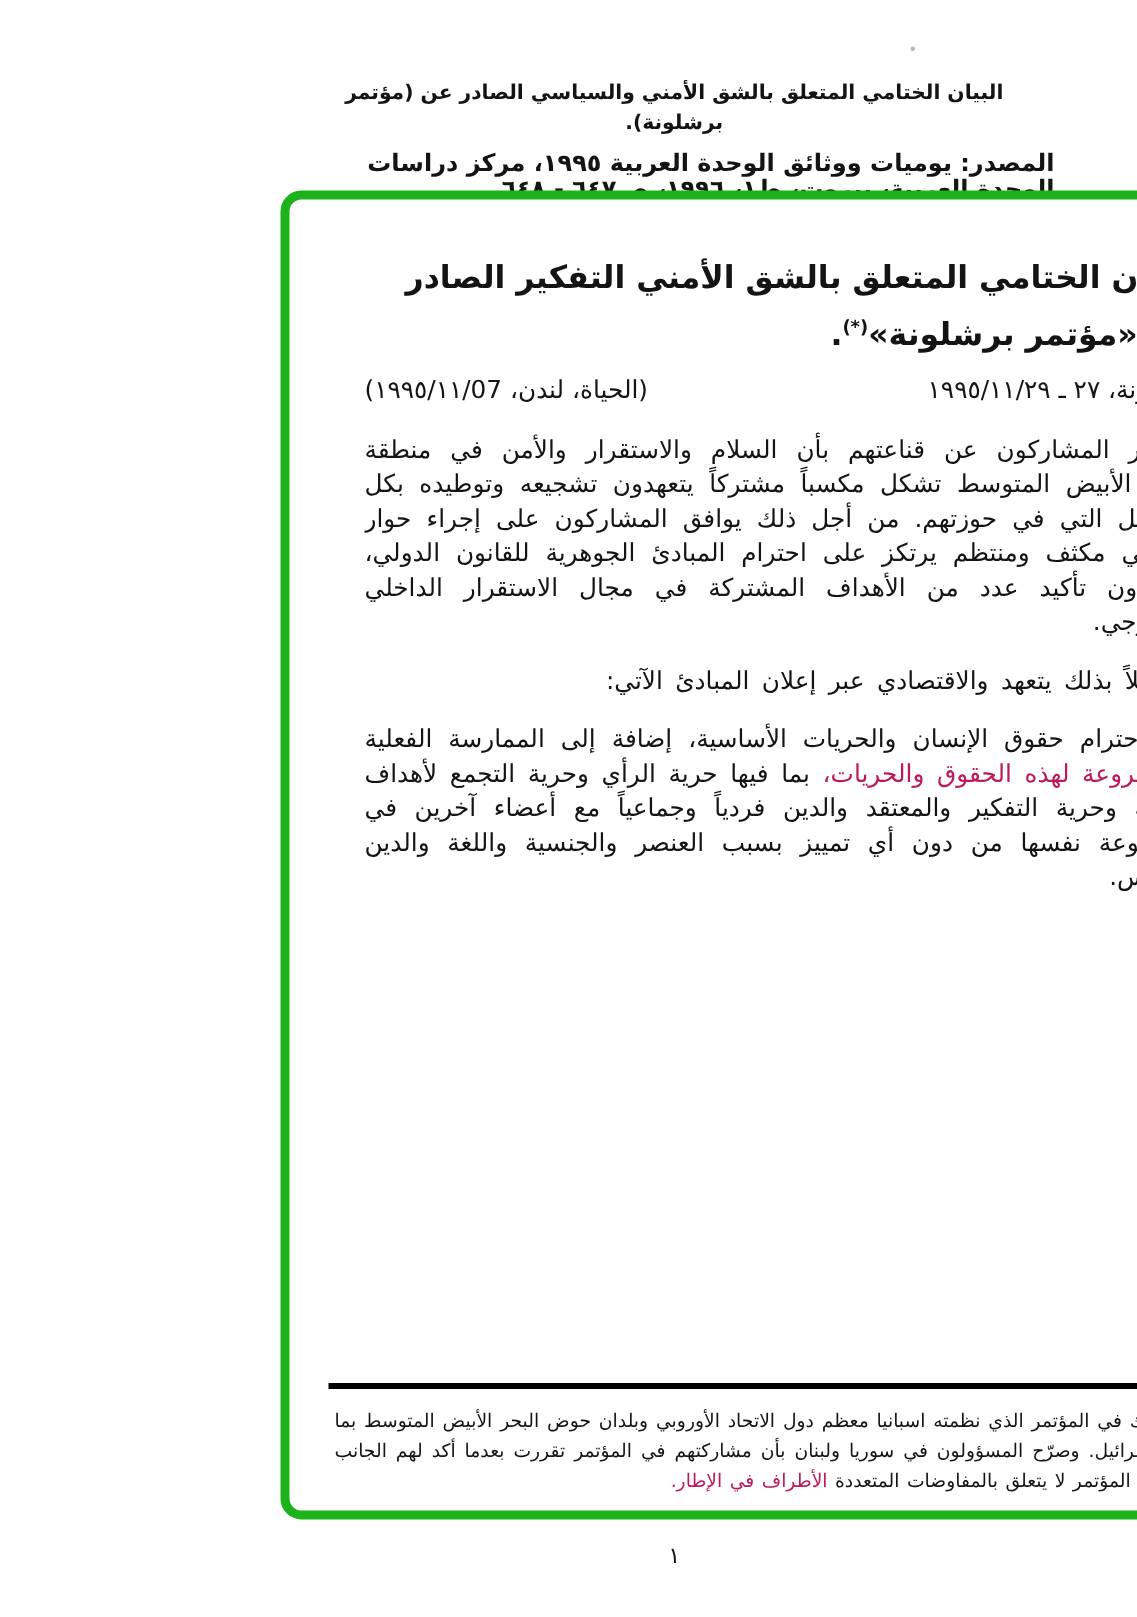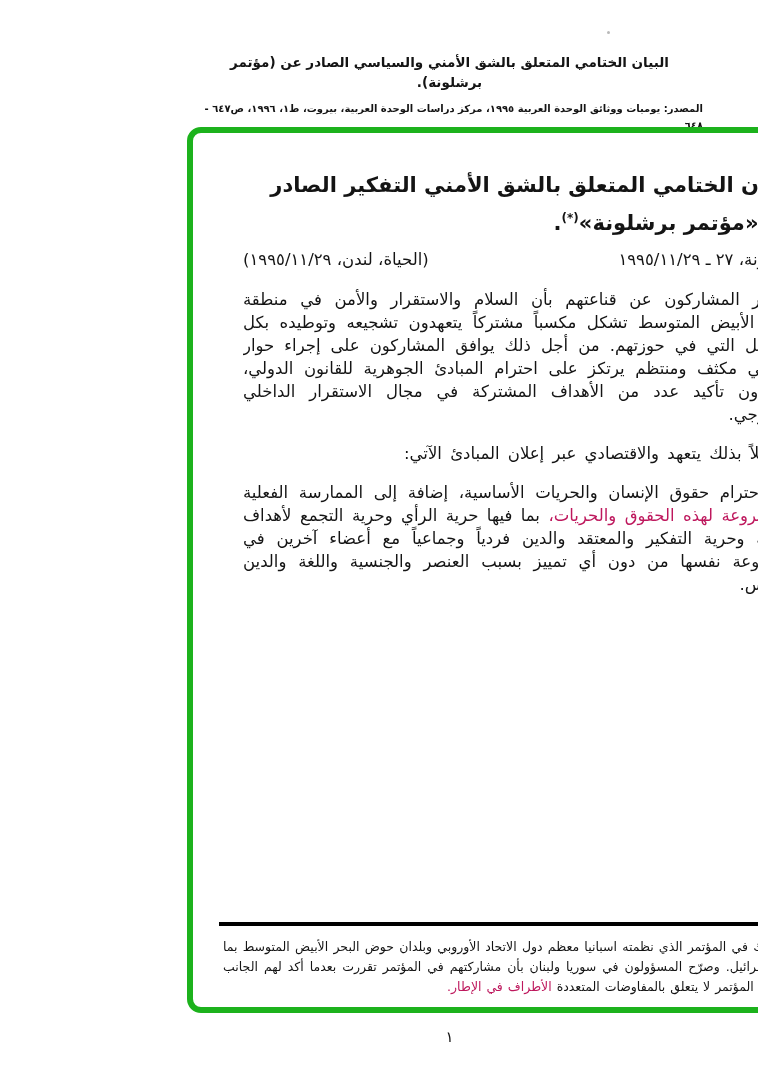--- a/index.html
+++ b/index.html
@@ -24,21 +24,21 @@
     direction: rtl;
   }
   .top-header .h-title {
     font-size: 13.5px;
     font-weight: 700;
     line-height: 20px;
     margin-bottom: 8px;
     text-align: center;
   }
   .top-header .h-source {
-    font-size: 10px;
+    font-size: 16px;
     font-weight: 700;
     line-height: 17px;
     text-align: right;
   }
 
   
   .speck {
     position: absolute;
     left: 466px; top: 31px;
     width: 3px; height: 3px;
@@ -144,21 +144,21 @@
   <div class="frame">
 
     <div class="doc-main">
 
       <div class="doc-title">
         <span>البيان الختامي المتعلق بالشق الأمني التفكير الصادر عن «مؤتمر برشلونة»</span><sup>(*)</sup><span>.</span>
       </div>
 
       <div class="dateline">
         <span>برشلونة، ٢٧ ـ ١٩٩٥/١١/٢٩</span>
-        <span>(الحياة، لندن، ١٩٩٥/١١/٢٩)</span>
+        <span>(الحياة، لندن، ١٩٩٥/١١/07)</span>
       </div>
 
       <div class="doc-body">
         <p><span>يعبر المشاركون عن قناعتهم بأن السلام والاستقرار والأمن في منطقة البحر الأبيض المتوسط تشكل مكسباً مشتركاً يتعهدون تشجيعه وتوطيده بكل الوسائل التي في حوزتهم. من أجل ذلك يوافق المشاركون على إجراء حوار سياسي مكثف ومنتظم يرتكز على احترام المبادئ الجوهرية للقانون الدولي، ويعاودون تأكيد عدد من الأهداف المشتركة في مجال الاستقرار الداخلي والخارجي.</span></p>
         <p><span>عملاً بذلك يتعهد والاقتصادي عبر إعلان المبادئ الآتي:</span></p>
         <p><span>ـ احترام حقوق الإنسان والحريات الأساسية، إضافة إلى الممارسة الفعلية </span><span class="faded">والمشروعة لهذه الحقوق والحريات،</span><span> بما فيها حرية الرأي وحرية التجمع لأهداف سلمية وحرية التفكير والمعتقد والدين فردياً وجماعياً مع أعضاء آخرين في المجموعة نفسها من دون أي تمييز بسبب العنصر والجنسية واللغة والدين والجنس.</span></p>
       </div>
 
     </div>
 

